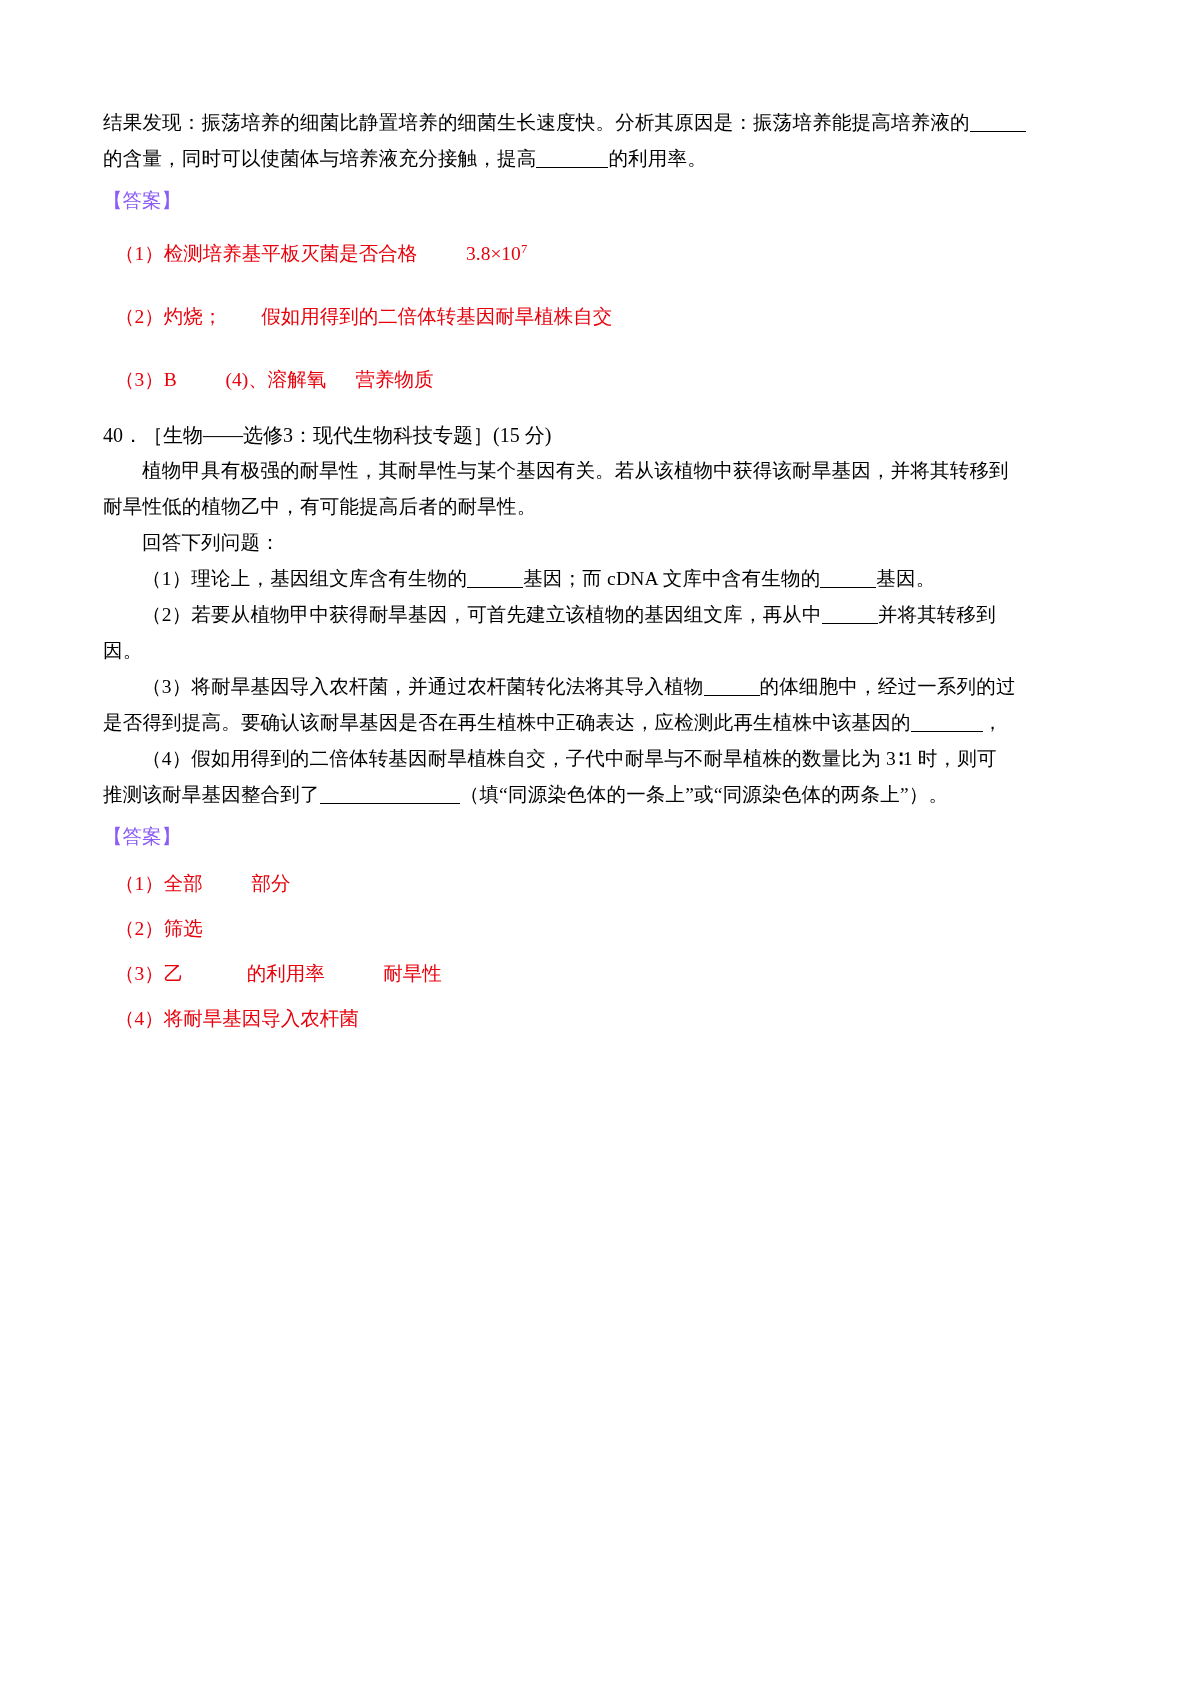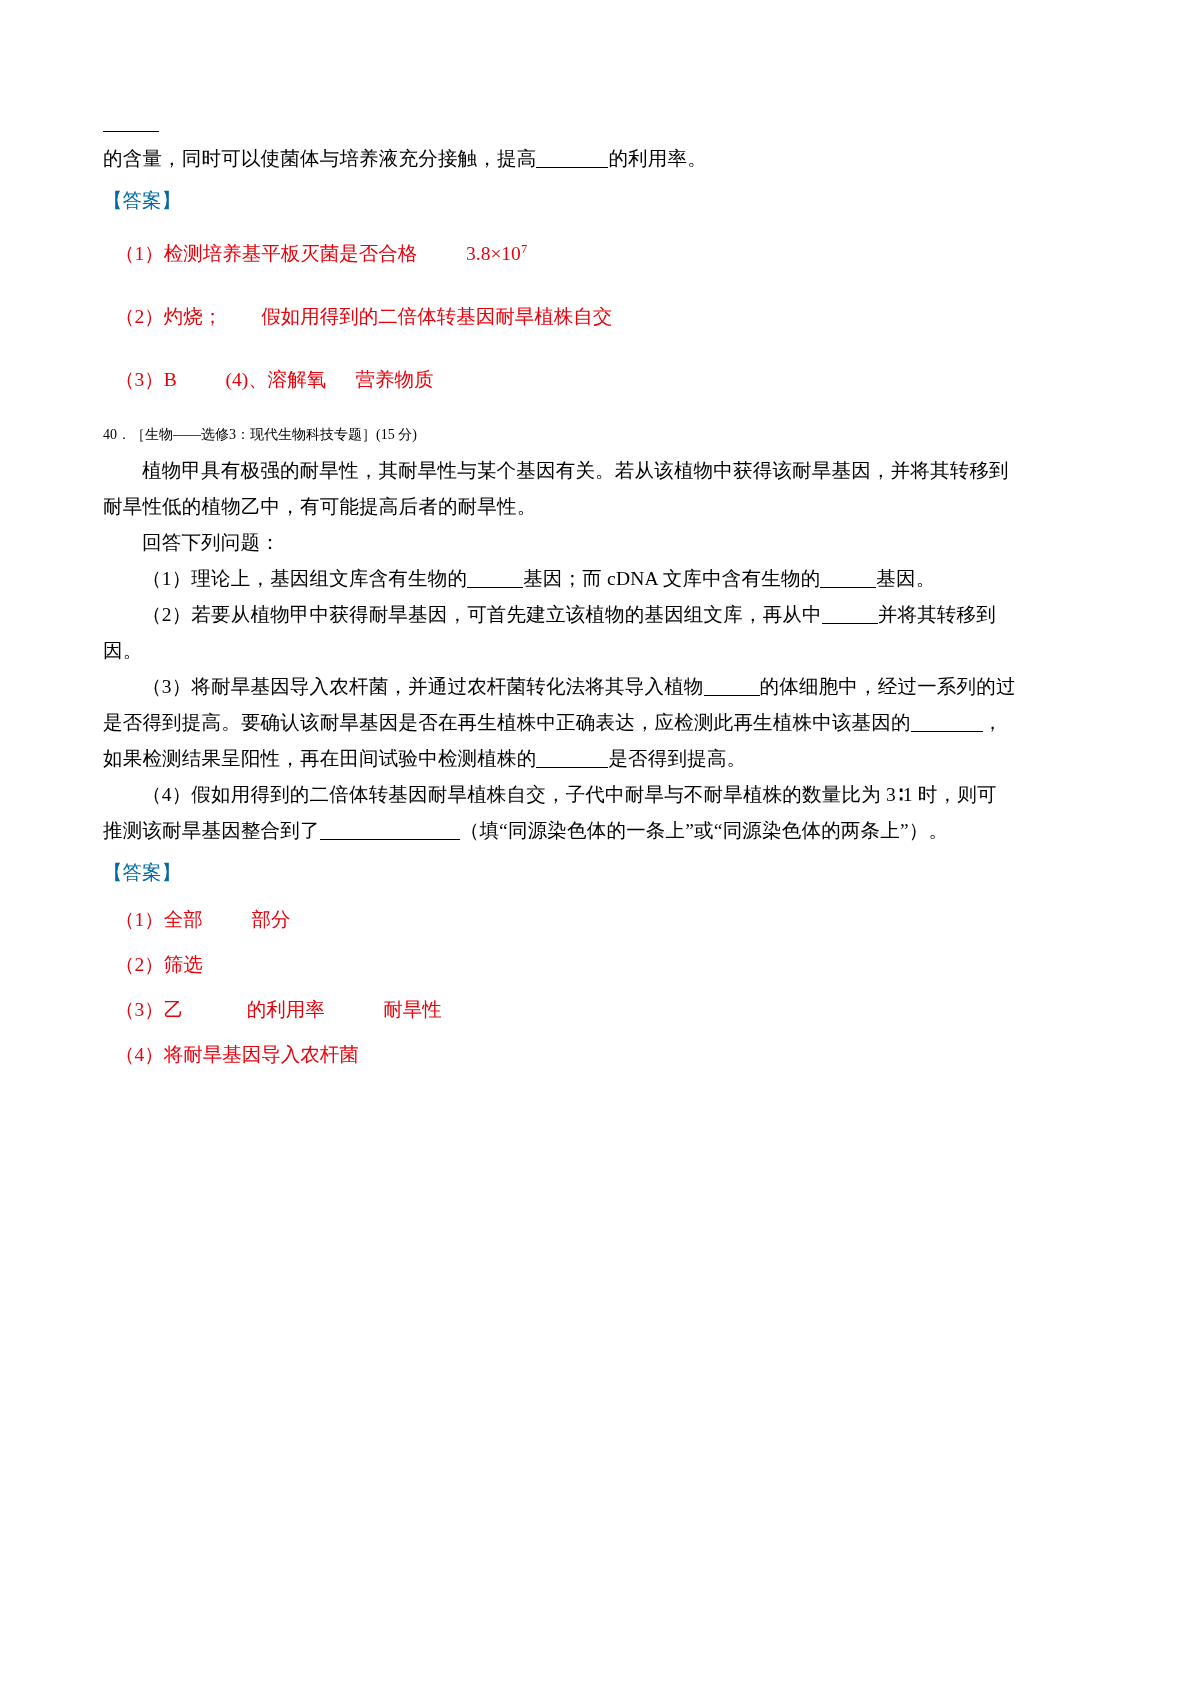--- a/index.html
+++ b/index.html
@@ -27,21 +27,21 @@
     line-height: 36px;
     text-align: justify;
     text-justify: inter-ideograph;
     margin: 0;
     letter-spacing: 0.2px;
   }
   .indent {
     text-indent: 39px;
   }
   .answer-label {
-    color: #0369a1;
+    color: #8b5cf6;
     font-size: 19.5px;
     line-height: 36px;
     margin: 0;
     font-weight: normal;
   }
   .answer-line {
     color: #e8000b;
     font-size: 19.5px;
     line-height: 33px;
     margin: 12px;
@@ -72,31 +72,31 @@
   .gap-med { height: 9px; }
   sup {
     font-size: 12.5px;
     vertical-align: super;
     line-height: 0;
   }
   .latin {
     font-family: "Liberation Serif", serif;
   }
   .sect-head {
-    font-size: 14px;
+    font-size: 20px;
     line-height: 36px;
     margin: 0;
   }
 </style>
 </head>
 <body>
 
 <div class="page">
 
-  <p class="para"><span class="blank-s"></span></p>
+  <p class="para"><span>结果发现：振荡培养的细菌比静置培养的细菌生长速度快。分析其原因是：振荡培养能提高培养液的</span><span class="blank-s"></span></p>
 
   <p class="para"><span>的含量，同时可以使菌体与培养液充分接触，提高</span><span class="blank-m"></span><span>的利用率。</span></p>
 
   <div class="gap-small"></div>
 
   <p class="answer-label">【答案】</p>
 
   <div class="gap-small"></div>
 
   <p class="answer-line"><span>（1）</span><span>检测培养基平板灭菌是否合格</span><span>          </span><span class="latin">3.8×10</span><sup>7</sup></p>
@@ -118,21 +118,20 @@
 
   <p class="para indent">回答下列问题：</p>
 
   <p class="para indent"><span>（1）理论上，基因组文库含有生物的</span><span class="blank-s"></span><span>基因；而 cDNA 文库中含有生物的</span><span class="blank-s"></span><span>基因。</span></p>
 
   <p class="para indent"><span>（2）若要从植物甲中获得耐旱基因，可首先建立该植物的基因组文库，再从中</span><span class="blank-s"></span><span>并将其转移到</span></p>
   <p class="para"><span>因。</span></p>
 
   <p class="para indent"><span>（3）将耐旱基因导入农杆菌，并通过农杆菌转化法将其导入植物</span><span class="blank-s"></span><span>的体细胞中，经过一系列的过</span></p>
   <p class="para"><span>是否得到提高。要确认该耐旱基因是否在再生植株中正确表达，应检测此再生植株中该基因的</span><span class="blank-m"></span><span>，</span></p>
-  <p class="para"><span>如果检测结果呈阳性，再在田间试验中检测植株的</span><span class="blank-m"></span><span>是否得到提高。</span></p>
 
   <p class="para indent"><span>（4）假如用得到的二倍体转基因耐旱植株自交，子代中耐旱与不耐旱植株的数量比为 3∶1 时，则可</span></p>
   <p class="para"><span>推测该耐旱基因整合到了</span><span class="blank-l"></span><span>（填“同源染色体的一条上”或“同源染色体的两条上”）。</span></p>
 
   <div class="gap-small"></div>
 
   <p class="answer-label">【答案】</p>
 
   <p class="answer-line"><span>（1）</span><span>全部</span><span>          </span><span>部分</span></p>
 

